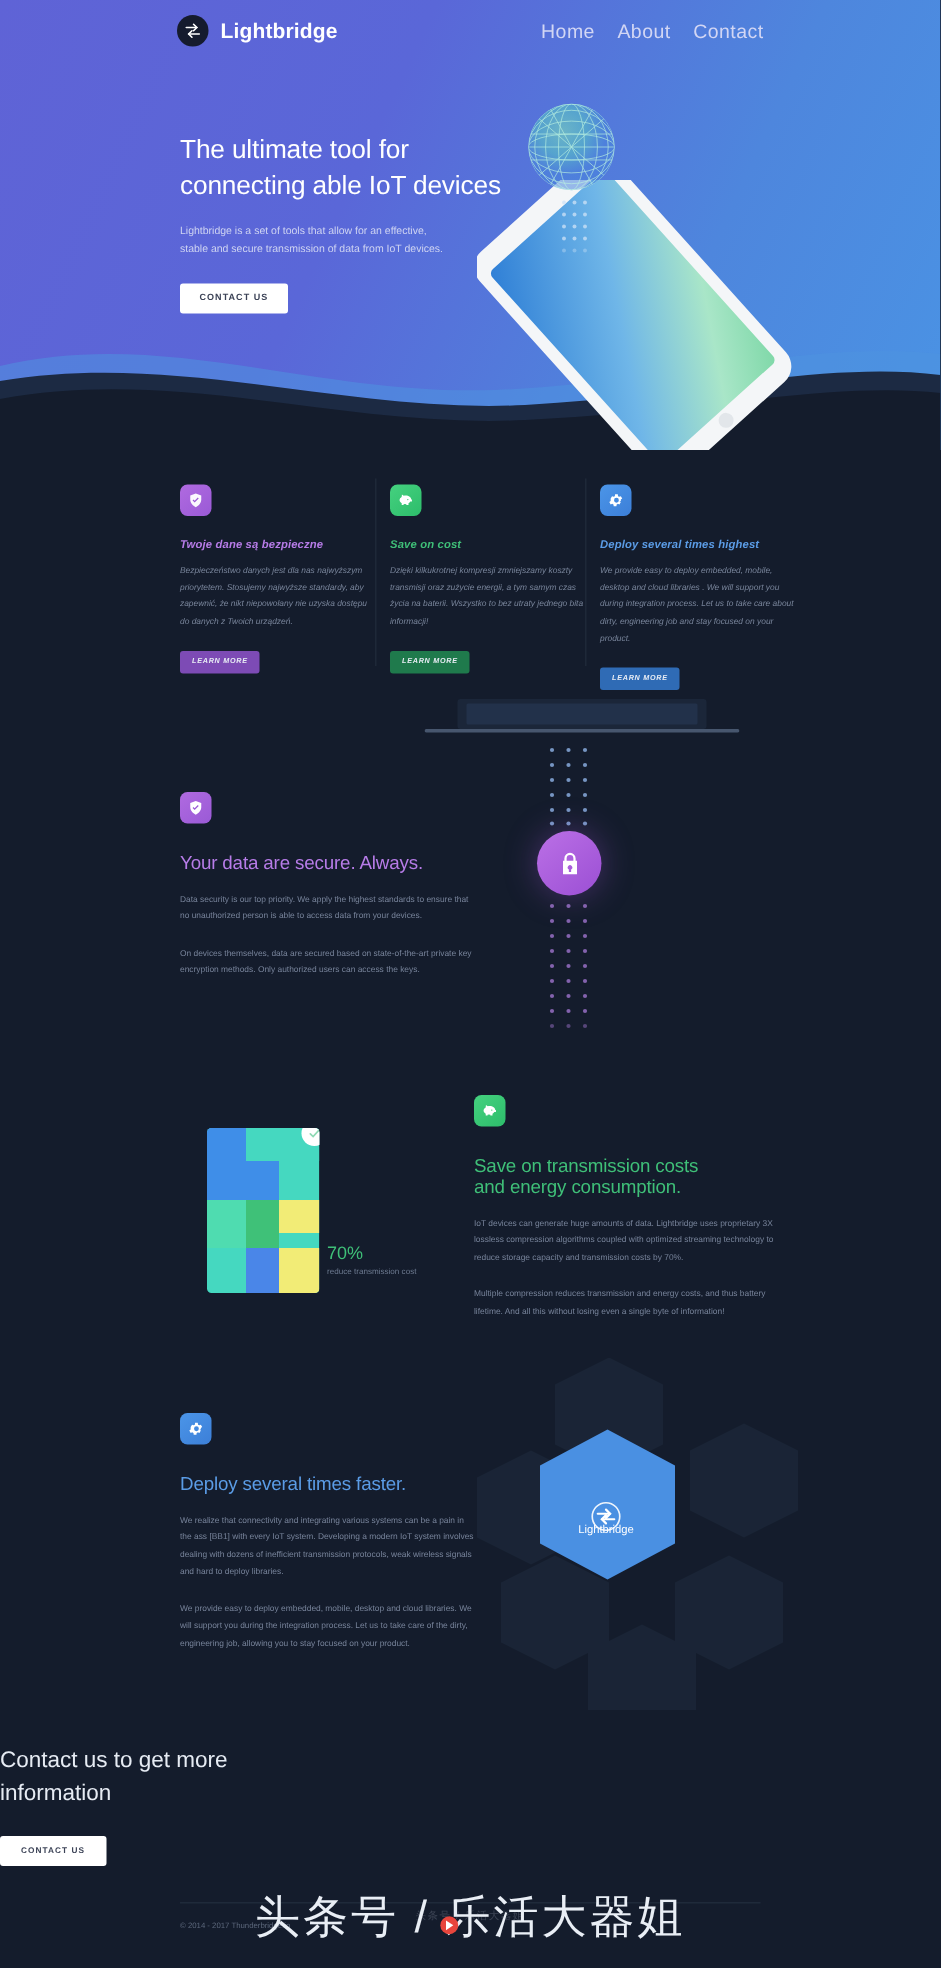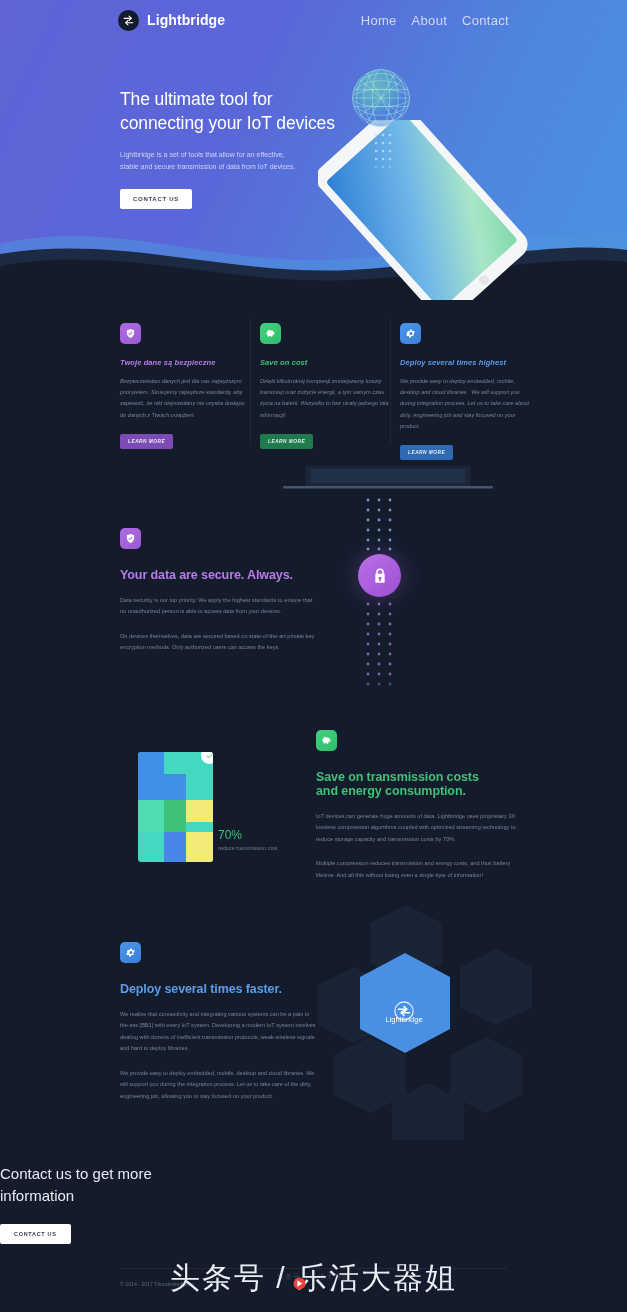--- a/index.html
+++ b/index.html
@@ -86,21 +86,21 @@
     background:linear-gradient(140deg,#b濾);
     background:linear-gradient(140deg,#bb70e6,#9b4fd4);
     display:flex; align-items:center; justify-content:center;
     box-shadow:0 0 22px rgba(170,90,220,.35);
   }
   .beam-lock-2 { position:absolute; left:364px; top:600px; }
 
   
   .sec-security { position:absolute; left:120px; top:528px; width:195px; }
   .sec-icon { width:21px; height:21px; border-radius:5px; display:flex; align-items:center; justify-content:center; }
-  .sec-h { font-size:12.5px; font-weight:700; margin-top:19px; letter-spacing:-.1px; }
+  .sec-h { font-size:12.5px; font-weight:400; margin-top:19px; letter-spacing:-.1px; }
   .sec-p { font-size:5.6px; line-height:2.05; color:#77839a; margin-top:13px; }
 
   
   .chart-wrap { position:absolute; left:138px; top:752px; }
   .chart-box { position:relative; width:75px; height:110px; border-radius:3px; overflow:hidden; }
   .chart-badge {
     position:absolute; left:63px; top:-5px; width:17px; height:17px; border-radius:50%;
     background:#fff; display:flex; align-items:center; justify-content:center;
   }
   .stat { position:absolute; left:218px; top:828px; }
@@ -229,21 +229,21 @@
     <g transform="rotate(-42 110 95)">
       <rect x="48" y="-12" width="120" height="200" rx="14" fill="#f4f6f8"></rect>
       <rect x="56" y="2" width="104" height="172" rx="4" fill="url(#gscreen)"></rect>
       <circle cx="108" cy="181" r="5" fill="#e2e6ea"></circle>
     </g>
   </svg>
 
   <div class="hero-copy">
     <div class="hero-title">
       <div>The ultimate tool for</div>
-      <div>connecting your IoT devices</div>
+      <div>connecting able IoT devices</div>
     </div>
     <div class="hero-sub">
       <div>Lightbridge is a set of tools that allow for an effective,</div>
       <div>stable and secure transmission of data from IoT devices.</div>
     </div>
     <a class="btn-white">CONTACT US</a>
   </div>
 </div>
 
 <div class="body-dark"></div>

